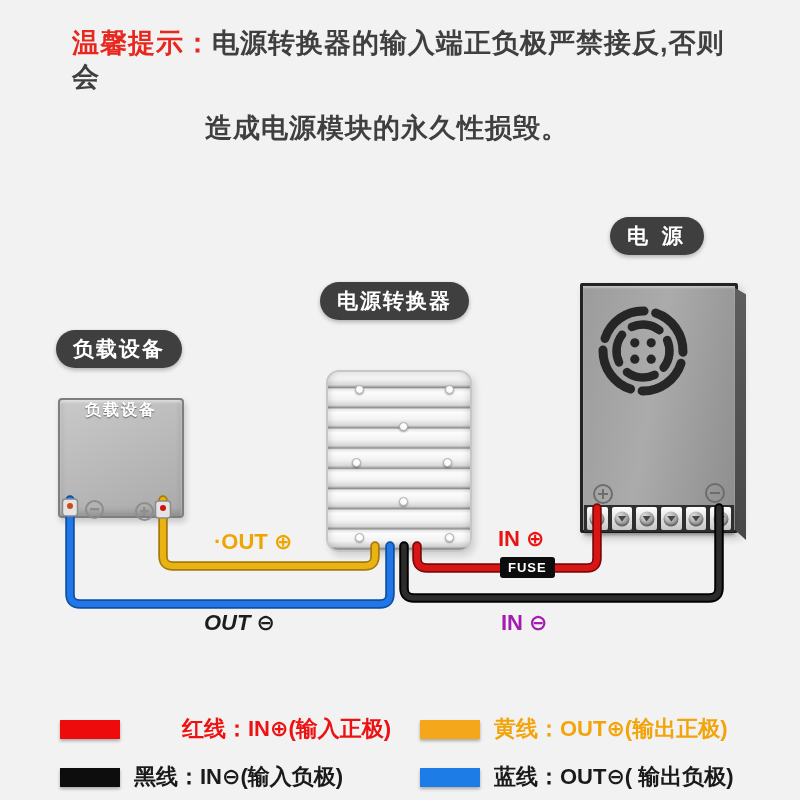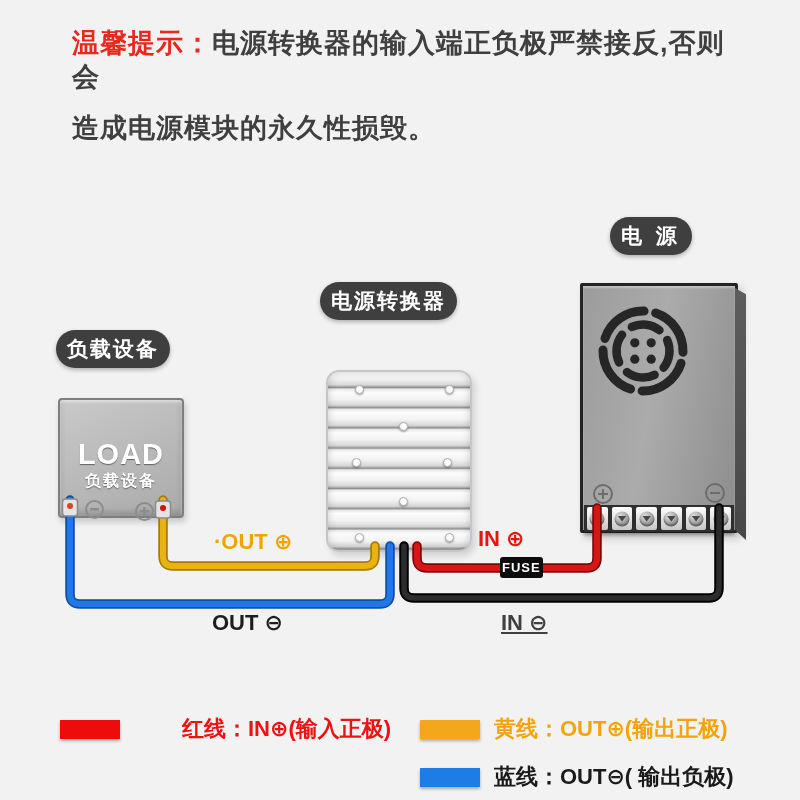--- a/index.html
+++ b/index.html
@@ -7,24 +7,24 @@
   .page {
     position:relative; width:800px; height:800px; overflow:hidden;
     background:#f2f2f2;
     font-family:"Liberation Sans","DejaVu Sans",sans-serif;
   }
   
   .warning { position:absolute; left:72px; top:26px; width:670px;
              font-size:27px; font-weight:600; letter-spacing:1px; color:#3f3f3f; }
   .warning .line { line-height:34px; }
   .warning .prefix { color:#e8271e; }
-  .warning .line2 { margin-top:17px; }
+  .warning .line2 { margin-left:133px; margin-top:17px; }
   
   .pill { position:absolute; background:#3f3f3f; color:#fff; border-radius:21px;
-          padding:5px 11px; font-size:21px; font-weight:600; letter-spacing:2px;
+          padding:5px 17px; font-size:21px; font-weight:600; letter-spacing:2px;
           box-shadow:0 2px 4px rgba(0,0,0,.28); z-index:5; white-space:nowrap; }
   .pill-load      { left:56px;  top:330px; }
   .pill-converter { left:320px; top:282px; }
   .pill-psu       { left:610px; top:217px; letter-spacing:4px; }
   
   .device { position:absolute; z-index:2; }
   
   .load { left:58px; top:398px; width:126px; height:120px;
           background:linear-gradient(155deg,#c9c9c9,#aaaaaa);
           border:2px solid #7e7e7e; border-radius:4px;
@@ -73,26 +73,26 @@
          background:radial-gradient(circle at 35% 30%, #dedede, #9b9b9b 60%, #7b7b7b);
          box-shadow:inset 0 -2px 2px rgba(0,0,0,.35); }
   .term::after { content:""; position:absolute; left:50%; top:50%; width:9px; height:6px;
          transform:translate(-50%,-50%); background:#474747;
          clip-path:polygon(0 0,100% 0,50% 100%); }
   
   .wires { position:absolute; left:0; top:0; z-index:3; pointer-events:none; }
   
   .wire-label { position:absolute; z-index:6; font-size:22px; font-weight:bold; white-space:nowrap;text-align:right; }
   .lbl-out-plus  { left:214px; top:529px; }
-  .lbl-out-minus { left:212px; top:610px; }
-  .lbl-in-plus   { left:478px; top:526px; }
+  .lbl-out-minus { left:204px; top:610px;font-style:italic; }
+  .lbl-in-plus   { left:498px; top:526px; }
   .lbl-in-minus  { left:501px; top:610px; }
   .fuse-badge { position:absolute; z-index:6; left:500px; top:557px;
           background:#0c0c0c; color:#fff; font-size:13px; font-weight:bold;
-          letter-spacing:1px; padding:3px 2px; border-radius:3px; }
+          letter-spacing:1px; padding:3px 8px; border-radius:3px; }
   
   .legend-item { position:absolute; display:flex; align-items:center; gap:14px;
           font-size:22px; font-weight:600; white-space:nowrap; }
   .legend-item .swatch { width:60px; height:19px; box-shadow:0 2px 3px rgba(0,0,0,.3); }
   .li-0 { left:60px;  top:714px; }
   .li-1 { left:60px;  top:762px; }
   .li-2 { left:420px; top:714px; }
   .li-3 { left:420px; top:762px;justify-content:space-between; }
 </style>
 </head>
@@ -105,21 +105,20 @@
       <span class="prefix">温馨提示：</span><span>电源转换器的输入端正负极严禁接反,否则会</span>
     </div>
     <div class="line line2">造成电源模块的永久性损毁。</div>
   </div>
 
   <div class="pill pill-psu">电 源</div>
   <div class="pill pill-converter">电源转换器</div>
   <div class="pill pill-load">负载设备</div>
 
   <div class="device load">
-    <div class="load-title">LOAD</div>
     <div class="load-sub">负载设备</div>
     <div class="screw screw-minus"></div>
     <div class="screw screw-plus"></div>
   </div>
 
   <div class="device converter">
     <div class="rivet" style="left:27px;top:13px"></div>
     <div class="rivet" style="left:117px;top:13px"></div>
     <div class="rivet" style="left:71px;top:50px"></div>
     <div class="rivet" style="left:24px;top:86px"></div>
@@ -175,27 +174,31 @@
       <rect x="62.5" y="499" width="15" height="17" rx="3" fill="#e4e4e4" stroke="#8a8a8a" stroke-width="1.5"></rect>
       <circle cx="70" cy="506" r="3" fill="#d2491b"></circle>
       <rect x="155.5" y="501" width="15" height="17" rx="3" fill="#e4e4e4" stroke="#8a8a8a" stroke-width="1.5"></rect>
       <circle cx="163" cy="508" r="3" fill="#cf1212"></circle>
     </g>
   </svg>
 
   <div class="wire-label lbl-out-plus" style="color: rgb(240, 164, 0);">·OUT ⊕</div>
   <div class="wire-label lbl-out-minus" style="color: rgb(29, 29, 29);">OUT ⊖</div>
   <div class="wire-label lbl-in-plus" style="color: rgb(232, 20, 20);">IN ⊕</div>
-  <div class="wire-label lbl-in-minus" style="color: #404040; text-decoration: underline;">IN ⊖</div>
+  <div class="wire-label lbl-in-minus" style="color: #a21caf;">IN ⊖</div>
   <div class="fuse-badge">FUSE</div>
 
   <div class="legend-item li-0">
     <div class="swatch" style="background-color: rgb(238, 11, 11);"></div>
     <span style="color: rgb(238, 17, 17); margin-left: 48px;">红线：IN⊕(输入正极)</span>
   </div>
+  <div class="legend-item li-1">
+    <div class="swatch" style="background-color: rgb(13, 13, 13);"></div>
+    <span style="color: rgb(26, 26, 26);">黑线：IN⊖(输入负极)</span>
+  </div>
   <div class="legend-item li-2">
     <div class="swatch" style="background-color: rgb(245, 167, 27);"></div>
     <span style="color: rgb(242, 164, 10);">黄线：OUT⊕(输出正极)</span>
   </div>
   <div class="legend-item li-3">
     <div class="swatch" style="background-color: rgb(30, 124, 230);"></div>
     <span style="color: rgb(26, 26, 26);">蓝线：OUT⊖( 输出负极)</span>
   </div>
 
 </div>

